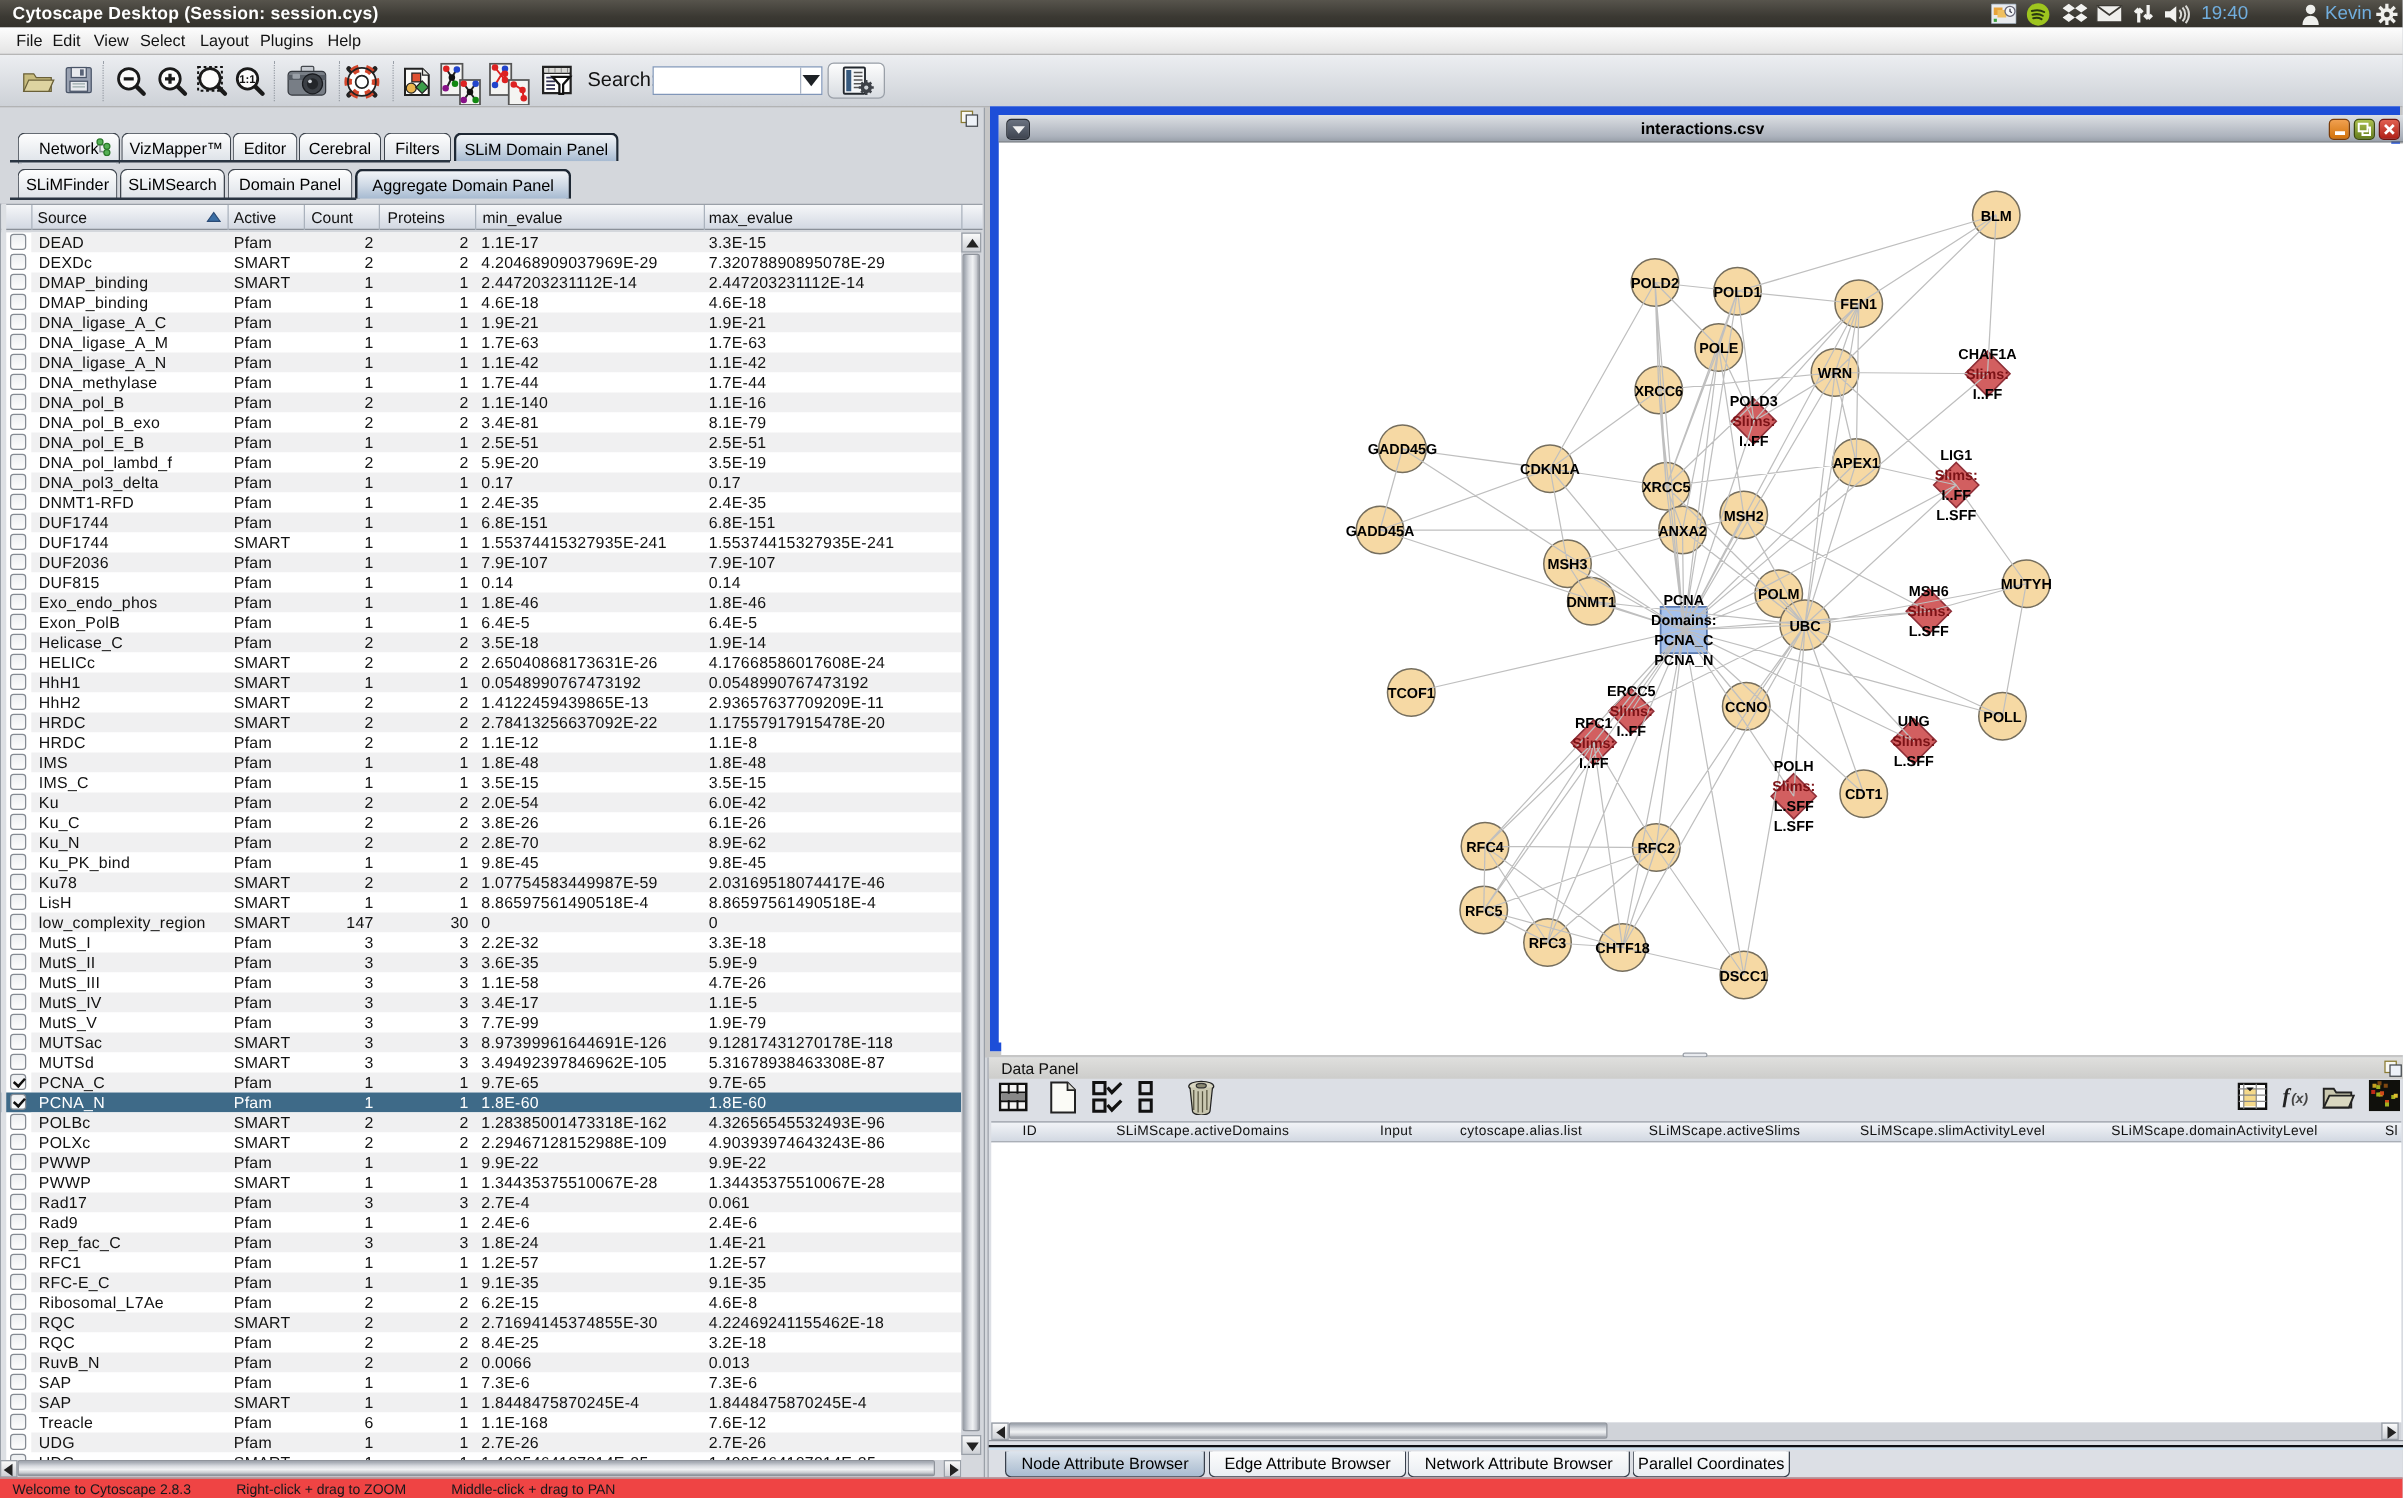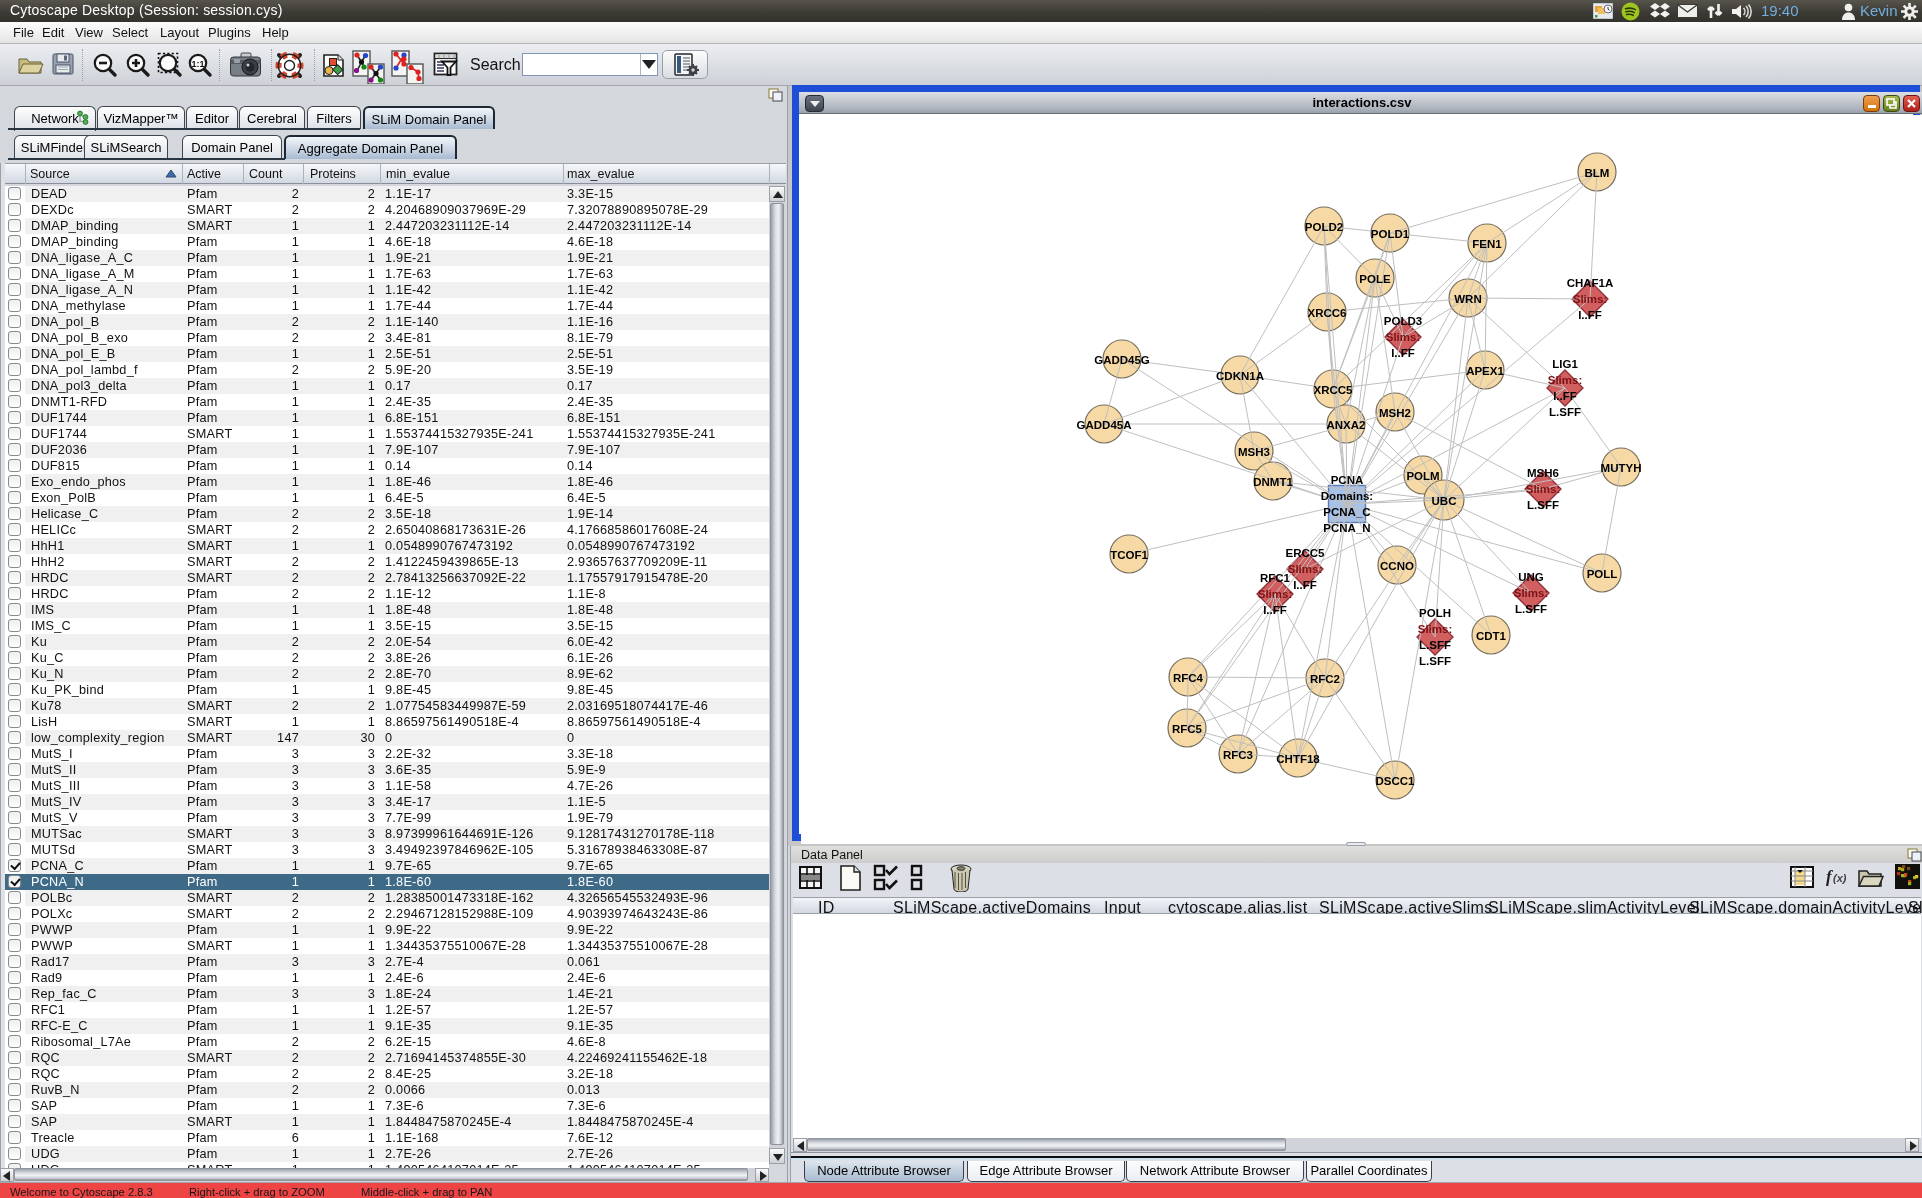--- a/index.html
+++ b/index.html
@@ -1,17 +1,17 @@
 <!DOCTYPE html>
 <html><head><meta charset="utf-8"><style>
 *{margin:0;padding:0;box-sizing:border-box}
 html,body{width:1922px;height:1198px;overflow:hidden;font-family:"Liberation Sans",sans-serif;background:#d4d7dc}
 .abs{position:absolute}
 #titlebar{position:absolute;left:0;top:0;width:1922px;height:22px;background:linear-gradient(#57544c,#3b3933 60%,#34322c);color:#fff}
-#titlebar .t{position:absolute;left:10px;top:2px;font-size:14px;font-weight:normal;letter-spacing:.2px}
+#titlebar .t{position:absolute;left:10px;top:2px;font-size:14px;font-weight:bold;letter-spacing:.2px}
 .trayblue{color:#71aede;font-size:15px;position:absolute;top:2px}
 #menubar{position:absolute;left:0;top:22px;width:1922px;height:22px;background:linear-gradient(#fdfdfd,#e4e4e4);border-bottom:1px solid #b6b6b6;color:#111}
 #menubar span{position:absolute;top:3px;font-size:13px}
 #toolbar{position:absolute;left:0;top:44px;width:1922px;height:42px;background:linear-gradient(#eceef1,#cdd1d7);border-bottom:1px solid #a8a8a8}
 .tsep{position:absolute;top:5px;width:0;height:32px;border-left:1px dotted #9aa0a8}
 
 #cp{position:absolute;left:0;top:86px;width:788px;height:1096px;background:#d4d7dc;border-right:1px solid #9aa0a8}
 #cptitle{position:absolute;left:0;top:0;width:787px;height:18px;background:linear-gradient(#e0e0de,#cfcfcd);font-size:12.5px;color:#111}
 .tab{position:absolute;border:1px solid #3e454e;border-bottom:none;border-radius:6px 6px 0 0;background:linear-gradient(#fefefe,#dde2e8);font-size:13px;color:#000;text-align:center}
 .tab.on{background:linear-gradient(#f2f5f8 0%,#ccd7e4 55%,#a6bad1 100%);border:2px solid #1e2834;border-bottom:none}
@@ -36,21 +36,21 @@
 .thumbh{position:absolute;border:1px solid #8f949c;border-radius:2px;background:linear-gradient(#9aa0aa,#d8dbe0 35%,#f0f2f4 60%,#c6c9cf 85%,#8f949c)}
 .arr{position:absolute;width:0;height:0}
 
 #mdi{position:absolute;left:788px;top:86px;width:1134px;height:760px;background:#c6c6c6}
 #frame{position:absolute;left:792px;top:85px;width:1128px;height:756px;border:7px solid #1d4ed8;background:#fff}
 #ftitle{position:absolute;left:0;top:0;width:1126px;height:22px;background:linear-gradient(#dcdfe3,#adb3bd 80%,#9aa1ab);border-bottom:1px solid #6a7077}
 #fcontent{position:absolute;left:2px;top:23px;width:1122px;height:729px;background:#fff;overflow:hidden}
 
 #dp{position:absolute;left:790px;top:846px;width:1132px;height:352px;background:#dcdfe5;border-left:1px solid #9aa0a8}
 #dptitle{position:absolute;left:0;top:0;width:1132px;height:17px;background:linear-gradient(#dfdfdd,#cdcdcb);font-size:12.5px;color:#111}
-#dphead{position:absolute;left:2px;top:51px;width:1128px;height:17px;background:linear-gradient(#f2f4f7,#d2d8e2);border:1px solid #9aa0a8;border-left:none;border-right:none;font-size:16px;letter-spacing:0.3px;color:#111}
+#dphead{position:absolute;left:2px;top:51px;width:1128px;height:17px;background:linear-gradient(#f2f4f7,#d2d8e2);border:1px solid #9aa0a8;border-left:none;border-right:none;font-size:11px;letter-spacing:0.3px;color:#111}
 #dpbody{position:absolute;left:2px;top:68px;width:1128px;height:224px;background:#fff}
 .btab{position:absolute;top:0;height:23px;border:1px solid #38404c;border-top:none;border-radius:0 0 5px 5px;background:linear-gradient(#fdfdfd,#e9edf2);font-size:13px;text-align:center;color:#000}
 .btab.on{background:linear-gradient(#dde5ee 0%,#c2cfdd 50%,#a9bcd1 100%)}
 #status{position:absolute;left:0;top:1182px;width:1922px;height:28px;background:#ef4444;border-top:1px solid #a0a6ad;font-size:11.2px;color:#15181b}
 </style></head><body>
 <div id="titlebar">
     <span class="t">Cytoscape Desktop (Session: session.cys)</span>
     <svg class="abs" style="left:1593px;top:3px" width="20" height="16" viewBox="0 0 20 16">
       <rect x="0" y="0" width="20" height="16" rx="1" fill="#e8eaee" stroke="#9ab"></rect>
       <rect x="2" y="3" width="7" height="6" fill="#e8a33a"></rect>
@@ -232,21 +232,21 @@
     <div class="tab" style="left:307px;top:20px;width:54px;height:23px;line-height:23px">Filters</div>
     <div class="tab on" style="left:363px;top:20px;width:132px;height:23px;line-height:23px">SLiM Domain Panel</div>
     <svg class="abs" style="left:76px;top:24px" width="13" height="15" viewBox="0 0 13 15">
       <path d="M4 4 L4 12 M4 5 L9 7 M4 11 L9 12" stroke="#8a8f96" stroke-width="1.2" fill="none"></path>
       <circle cx="4" cy="3.5" r="2.4" fill="#55b055" stroke="#2a7a2a"></circle>
       <circle cx="9.5" cy="7" r="2.4" fill="#55b055" stroke="#2a7a2a"></circle>
       <circle cx="9.5" cy="12" r="2.4" fill="#55b055" stroke="#2a7a2a"></circle>
     </svg>
     <div class="abs" style="left:8px;top:42px;width:352px;height:2px;background:#2a3542"></div>
     <div class="tab" style="left:14px;top:49px;width:80px;height:24px;line-height:24px">SLiMFinder</div>
-    <div class="tab" style="left:84px;top:49px;width:84px;height:24px;line-height:24px">SLiMSearch</div>
+    <div class="tab" style="left:96px;top:49px;width:84px;height:24px;line-height:24px">SLiMSearch</div>
     <div class="tab" style="left:182px;top:49px;width:100px;height:24px;line-height:24px">Domain Panel</div>
     <div class="tab on" style="left:284px;top:49px;width:173px;height:24px;line-height:24px">Aggregate Domain Panel</div>
     <div class="abs" style="left:8px;top:72px;width:277px;height:2px;background:#2a3542"></div>
     <div id="thead">
       <span style="left:30px">Source</span>
       <span style="left:187px">Active</span>
       <span style="left:249px">Count</span>
       <span style="left:310px">Proteins</span>
       <span style="left:386px">min_evalue</span>
       <span style="left:567px">max_evalue</span>

